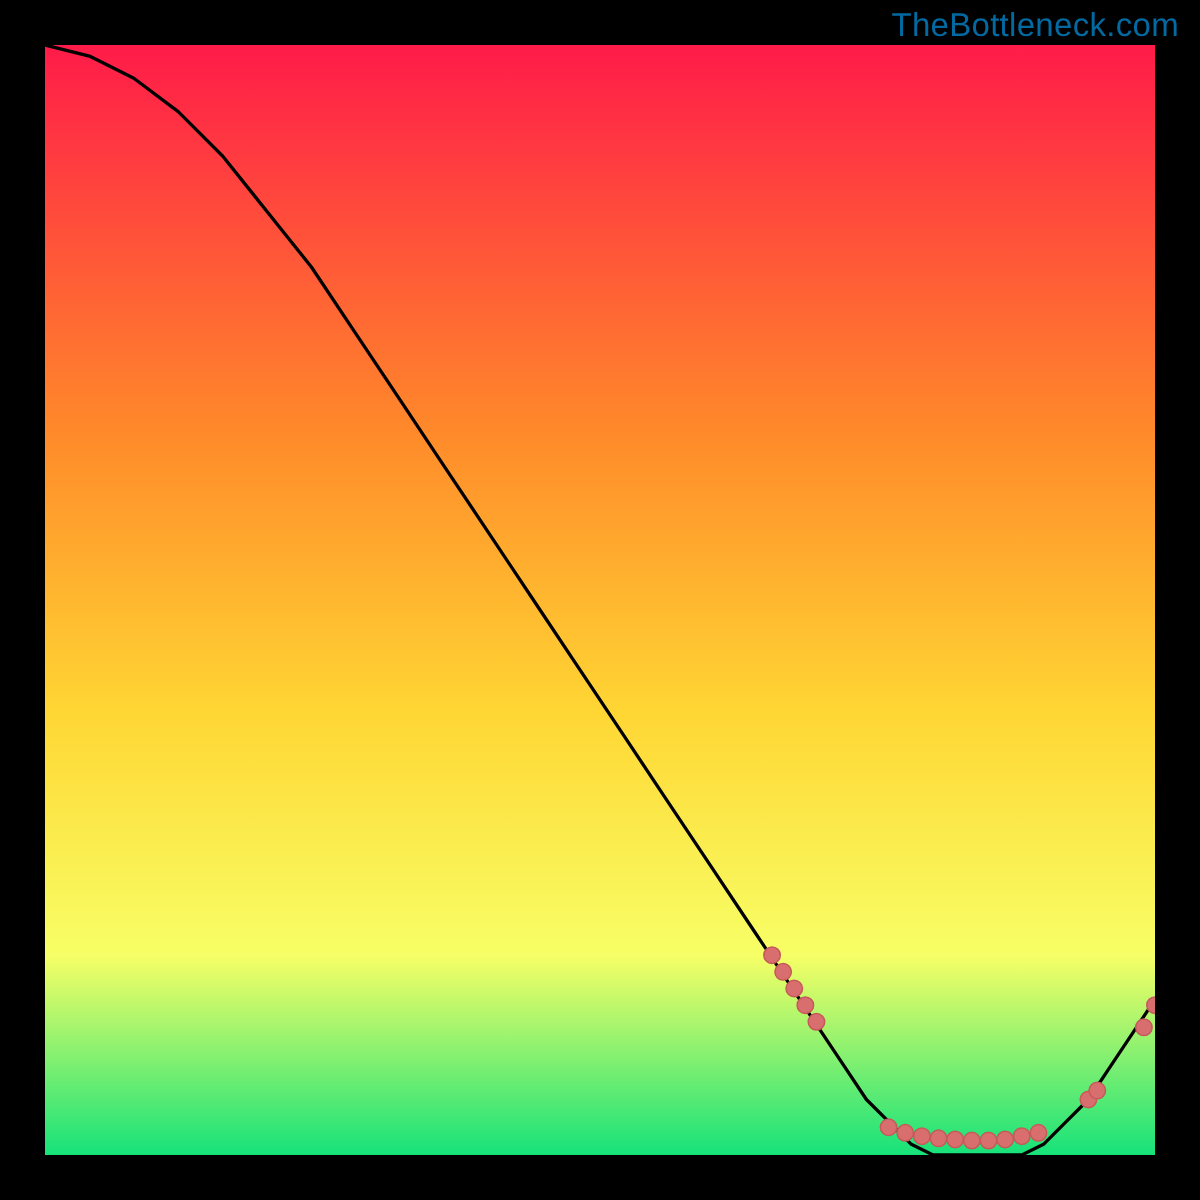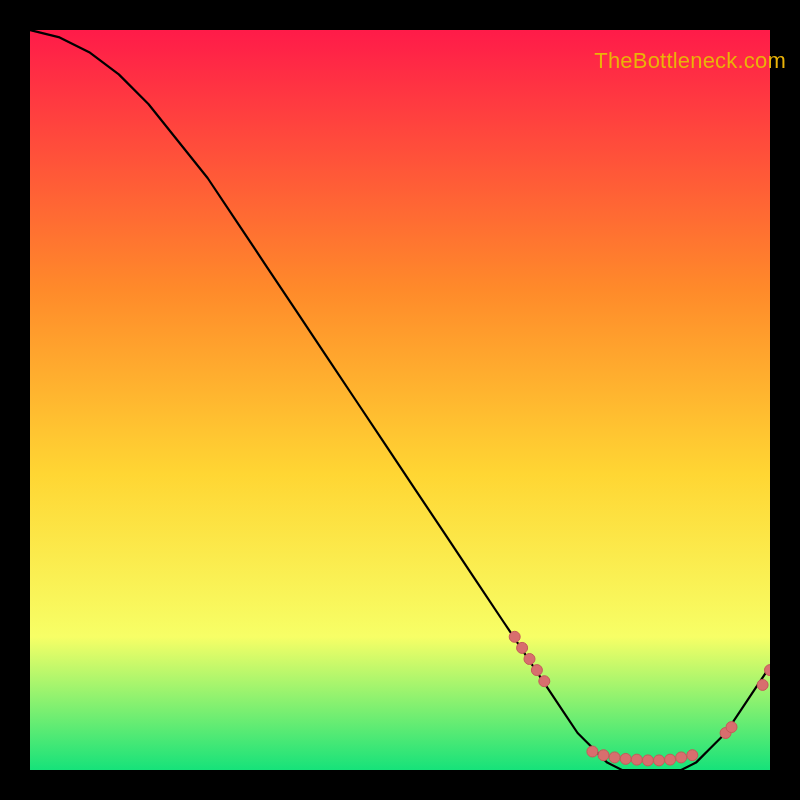--- a/index.html
+++ b/index.html
@@ -14,26 +14,25 @@
   .frame {
     position: relative;
     width: 800px;
     height: 800px;
     background: #000;
   }
   .watermark {
     position: absolute;
     top: 4px;
     right: 14px;
-    color: #eab308;
+    color: #0369a1;
     font-size: 22px;
     font-weight: 500;
     letter-spacing: 0.2px;
     z-index: 5;
-    margin-top: 44px;
   }
   .plot-wrap {
     position: absolute;
     left: 30px;
     top: 30px;
     width: 740px;
     height: 740px;
   }
   svg.plot {
     width: 740px;

